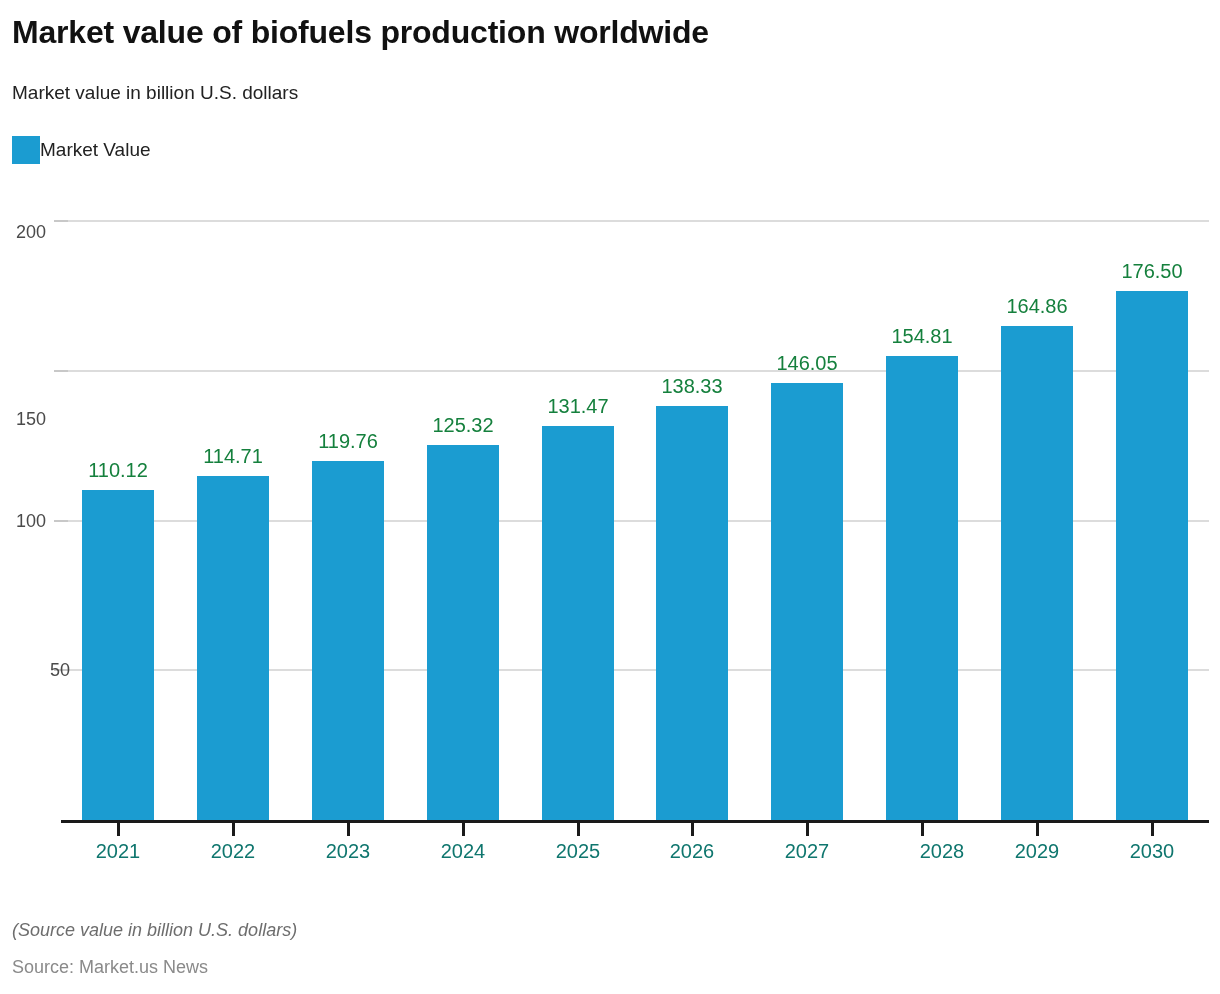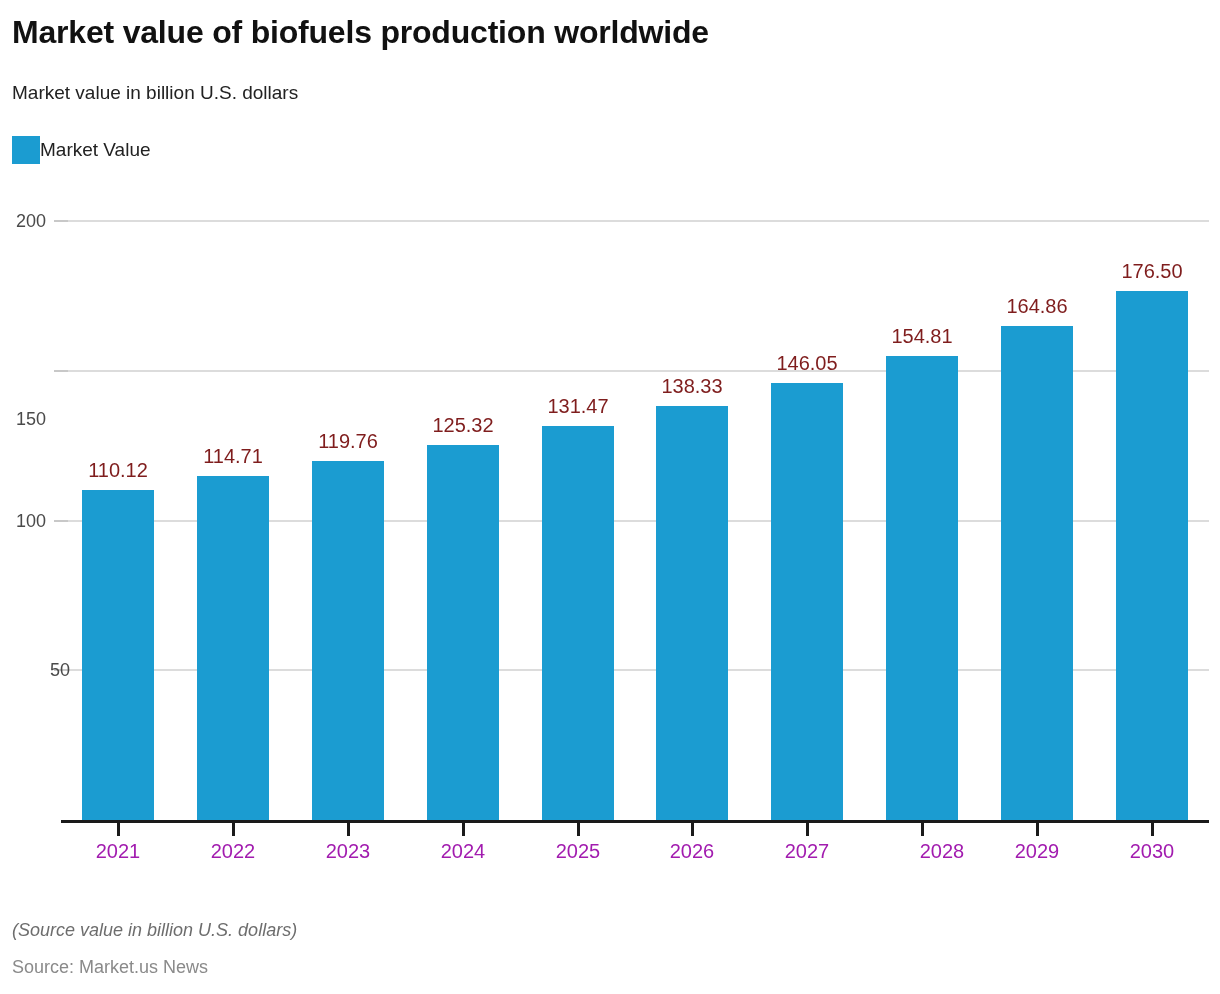--- a/index.html
+++ b/index.html
@@ -109,30 +109,30 @@
     height: 13px;
     background: #1a1a1a;
   }
   .bar {
     position: absolute;
     background: #1b9cd1;
   }
   .bar-value {
     position: absolute;
     font-size: 20px;
-    color: #7f1d1d;
+    color: #15803d;
     text-align: center;
     transform: translateX(-50%);
     white-space: nowrap;
   }
   .xtick-label {
     position: absolute;
     top: 840px;
     font-size: 20px;
-    color: #a21caf;
+    color: #0f766e;
     text-align: center;
     transform: translateX(-50%);
     white-space: nowrap;
   }
 
   
   .footnote {
     position: absolute;
     left: 12px;
     top: 920px;
@@ -169,21 +169,21 @@
       <div class="ytick-dash" style="top: 669.25px;"></div>
       <div class="ytick-label" style="top: 670.25px; padding-left: 24px;">50</div>
       <div class="gridline" style="top: 519.5px;"></div>
       <div class="ytick-dash" style="top: 519.5px;"></div>
       <div class="ytick-label" style="top: 520.5px;">100</div>
       <div class="gridline" style="top: 369.75px;"></div>
       <div class="ytick-dash" style="top: 369.75px;"></div>
       <div class="ytick-label" style="top: 370.75px; margin-top: 48px;">150</div>
       <div class="gridline" style="top: 220px;"></div>
       <div class="ytick-dash" style="top: 220px;"></div>
-      <div class="ytick-label" style="top: 221px;">200</div>
+      <div class="ytick-label" style="top: 232px;">200</div>
       <div class="bar" style="left: 82px; width: 72px; top: 490px; height: 330px; background: rgb(27, 156, 209);"></div>
       <div class="bar-value" style="left: 118px; top: 459px;">110.12</div>
       <div class="xtick" style="left: 117px;"></div>
       <div class="xtick-label" style="left: 118px;">2021</div>
       <div class="bar" style="left: 197px; width: 72px; top: 476px; height: 344px; background: rgb(27, 156, 209);"></div>
       <div class="bar-value" style="left: 233px; top: 445px;">114.71</div>
       <div class="xtick" style="left: 232px;"></div>
       <div class="xtick-label" style="left: 233px;">2022</div>
       <div class="bar" style="left: 312px; width: 72px; top: 461px; height: 359px; background: rgb(27, 156, 209);"></div>
       <div class="bar-value" style="left: 348px; top: 430px;">119.76</div>

